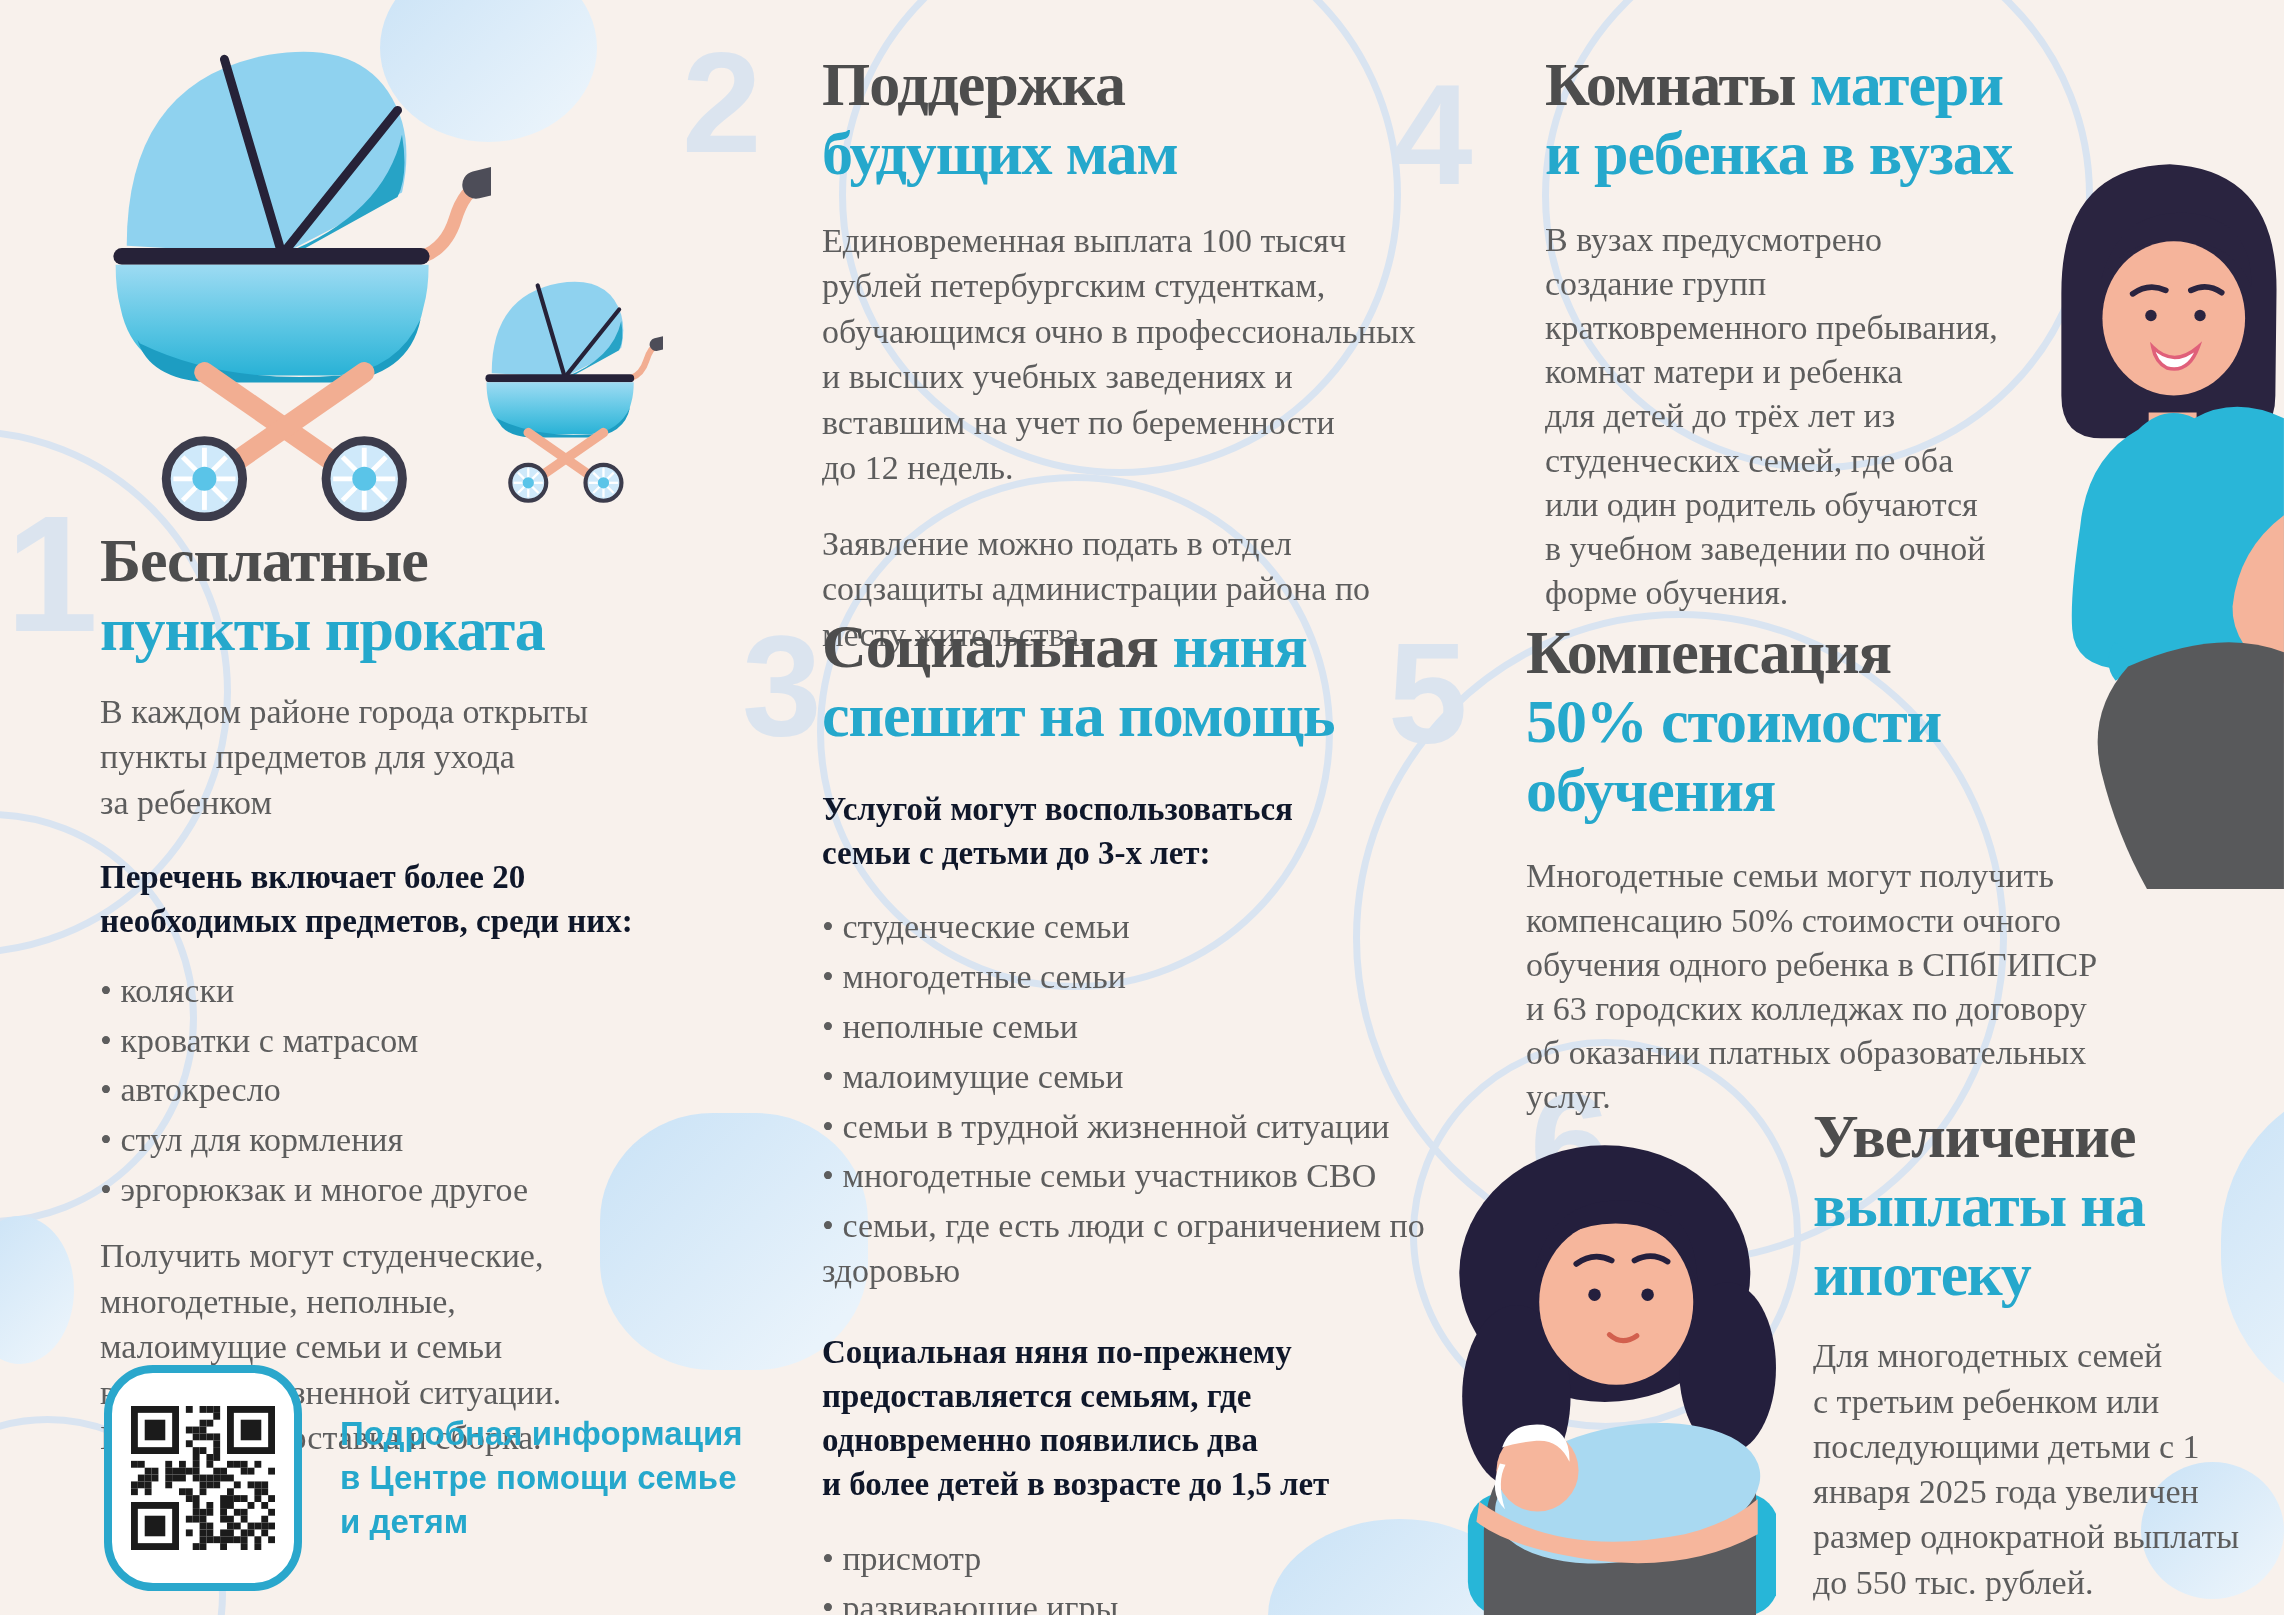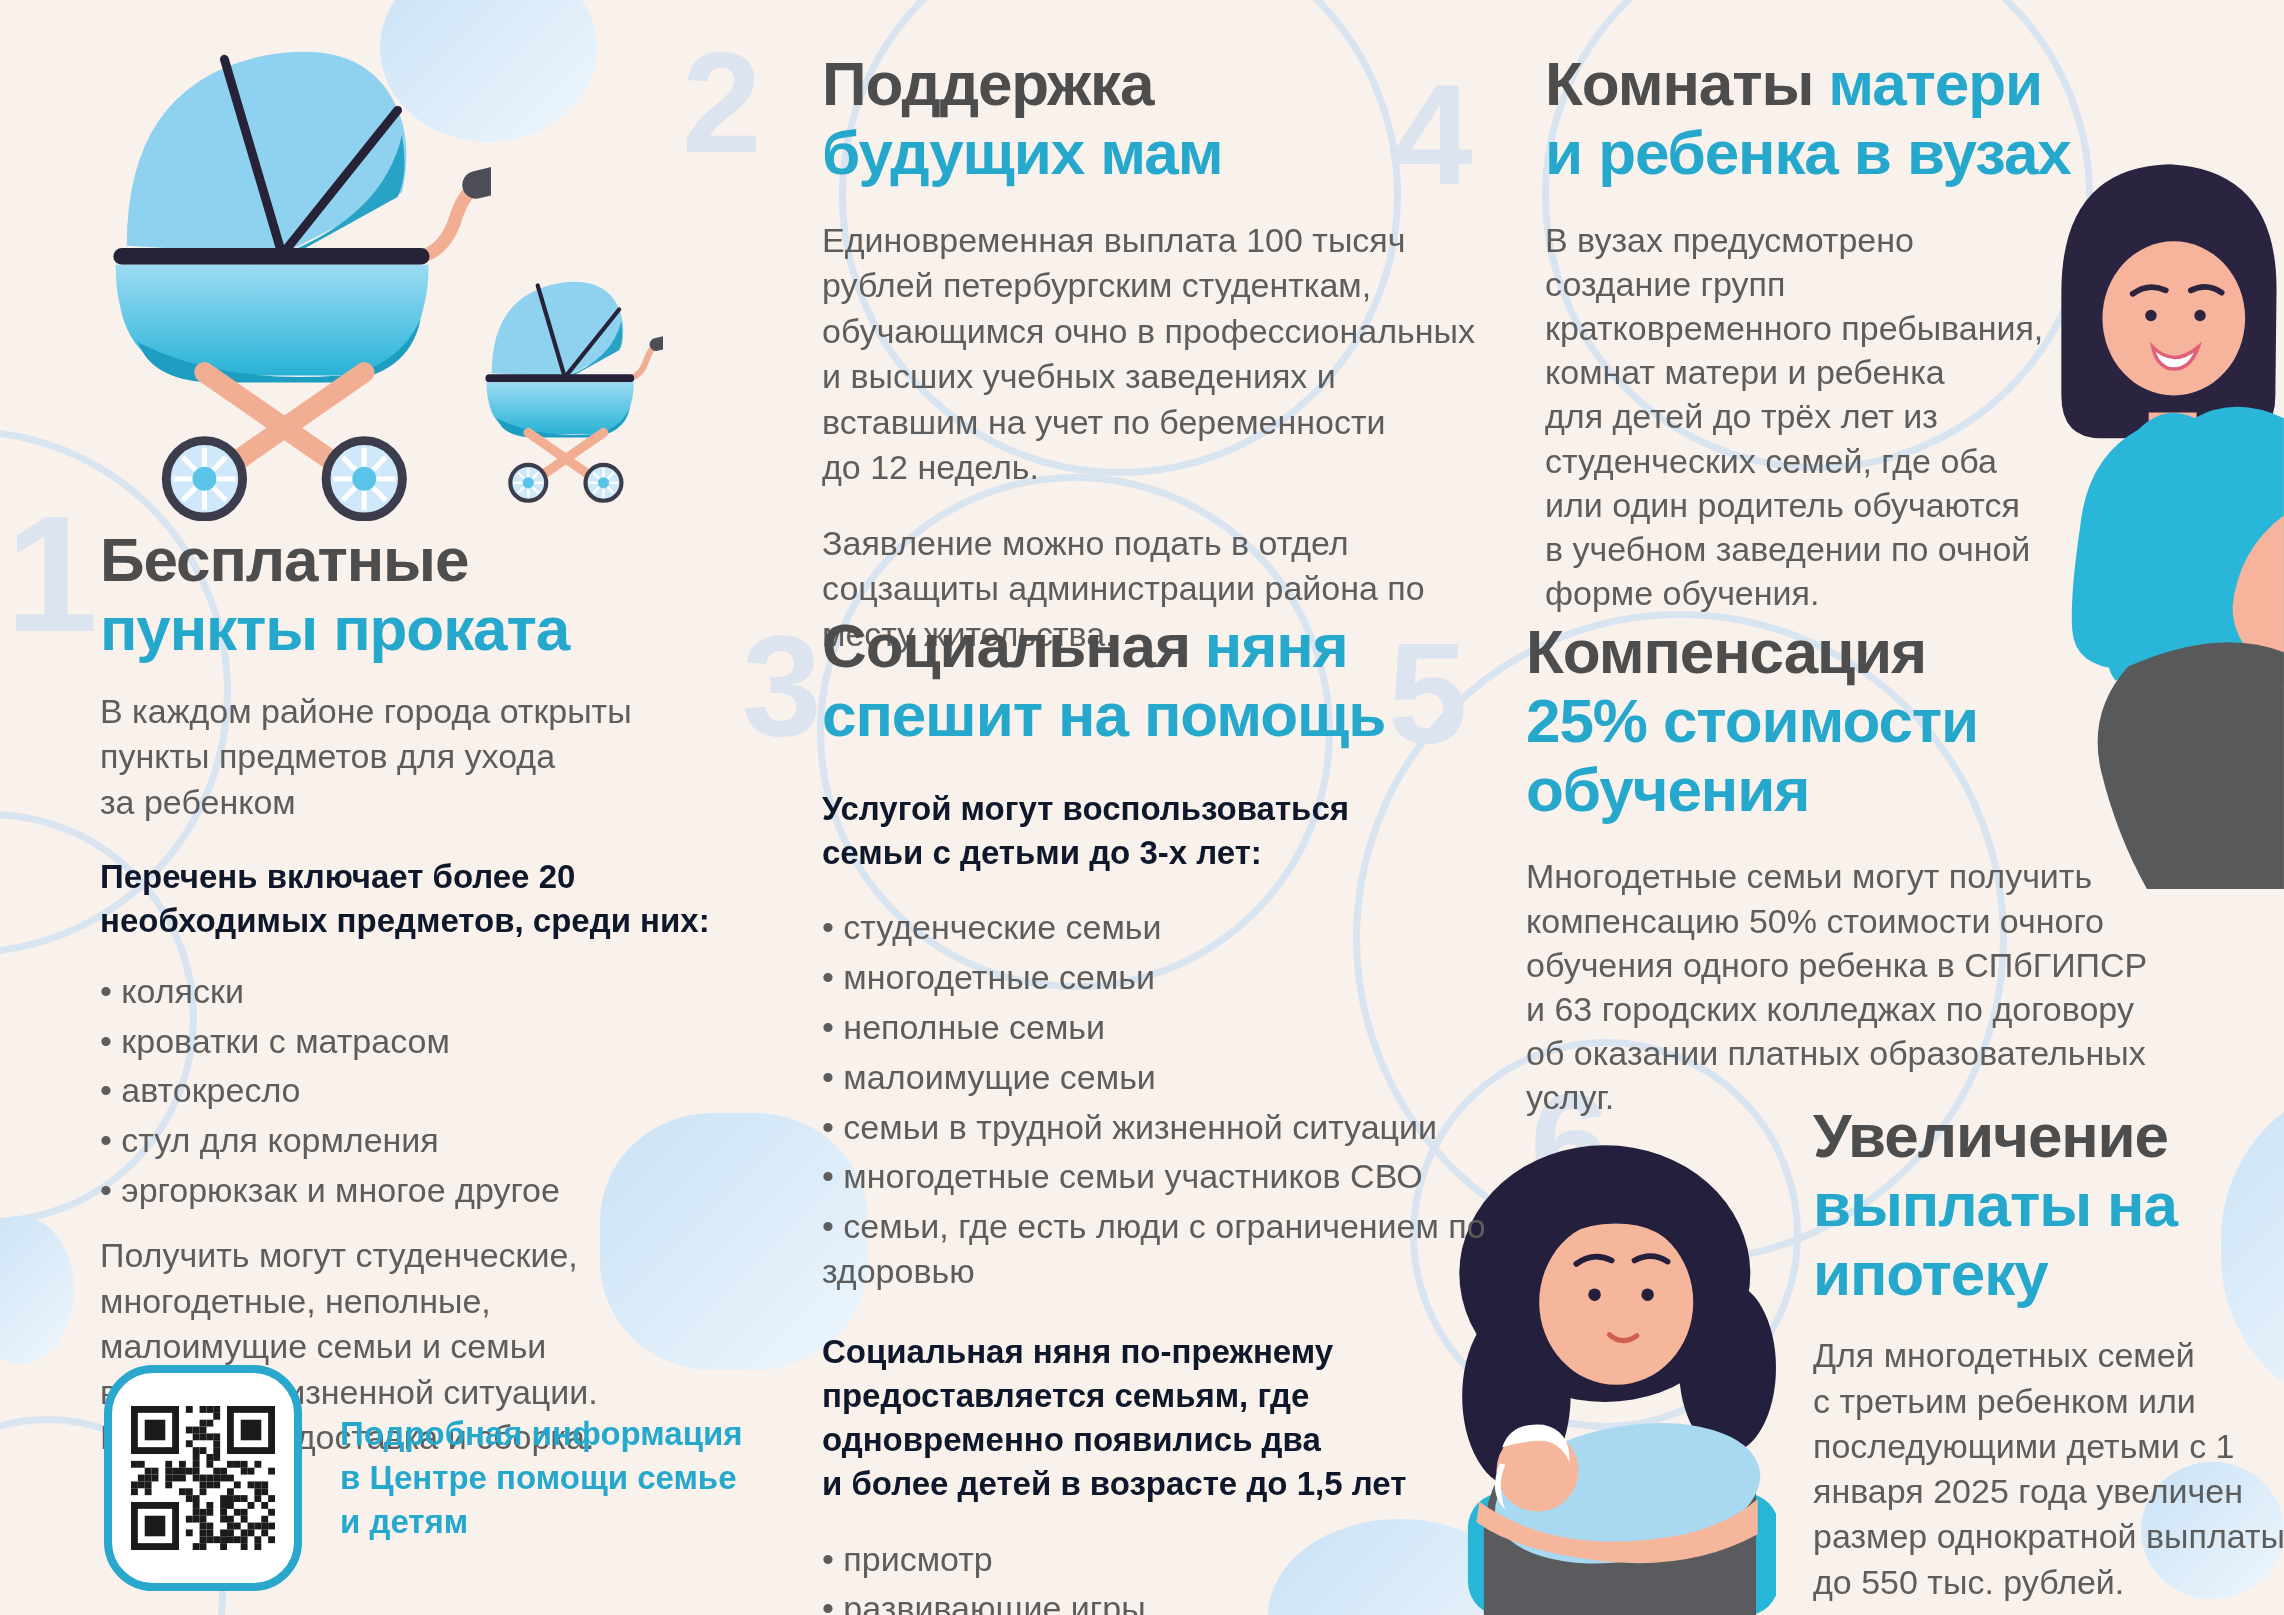--- a/index.html
+++ b/index.html
@@ -6,21 +6,21 @@
   .page{position:relative;width:2284px;height:1616px;overflow:hidden;
         background:#f8f1ec;font-family:"Liberation Sans",sans-serif;color:#5d5d5d;}
   
   .ghost-num{position:absolute;font-weight:700;font-size:143px;line-height:1;
              color:#dbe4ef;letter-spacing:0;z-index:1;}
   .ghost-circle{position:absolute;border:7.4px solid #d9e4f1;border-radius:50%;
                 background:transparent;z-index:0;}
   .blob{position:absolute;background:linear-gradient(135deg,#c9e2f6 0%,#e9f3fb 85%);z-index:0;}
   .illu{position:absolute;z-index:2;}
   
-  .col{position:absolute;z-index:3;}
+  .col{position:absolute;z-index:3;font-family:Liberation Serif, serif;}
   .h{font-weight:700;font-size:62px;line-height:1.11;letter-spacing:-1.1px;color:#4d4d4d;
      white-space:pre;}
   .hd{color:#4d4d4d;margin-right:.24em;}
   .hb{color:#25a8cc;}
   .p{font-size:34px;line-height:1.34;white-space:pre;color:#5d5d5d;}
   .b{font-weight:700;color:#0f172a;}
   .lead{font-size:33px;}
   .list{display:flex;flex-direction:column;gap:5.7px;}
   .li{font-size:34px;line-height:1.3;color:#5d5d5d;}
   .li::before{content:"•  ";color:#5d5d5d;}
@@ -375,21 +375,21 @@
 для детей до трёх лет из
 студенческих семей, где оба
 или один родитель обучаются
 в учебном заведении по очной
 форме обучения.</div>
   </div>
 
   <div class="col" style="left:1526px;top:618px;width:737px">
     <div>
       <div class="h"><span class="hd">Компенсация</span></div>
-      <div class="h hb">25% стоимости
+      <div class="h hb">50% стоимости
 обучения</div>
     </div>
     <div class="p mt52" style="line-height:1.3">Многодетные семьи могут получить
 компенсацию 50% стоимости очного
 обучения одного ребенка в СПбГИПСР
 и 63 городских колледжах по договору
 об оказании платных образовательных
 услуг.</div>
   </div>
 

